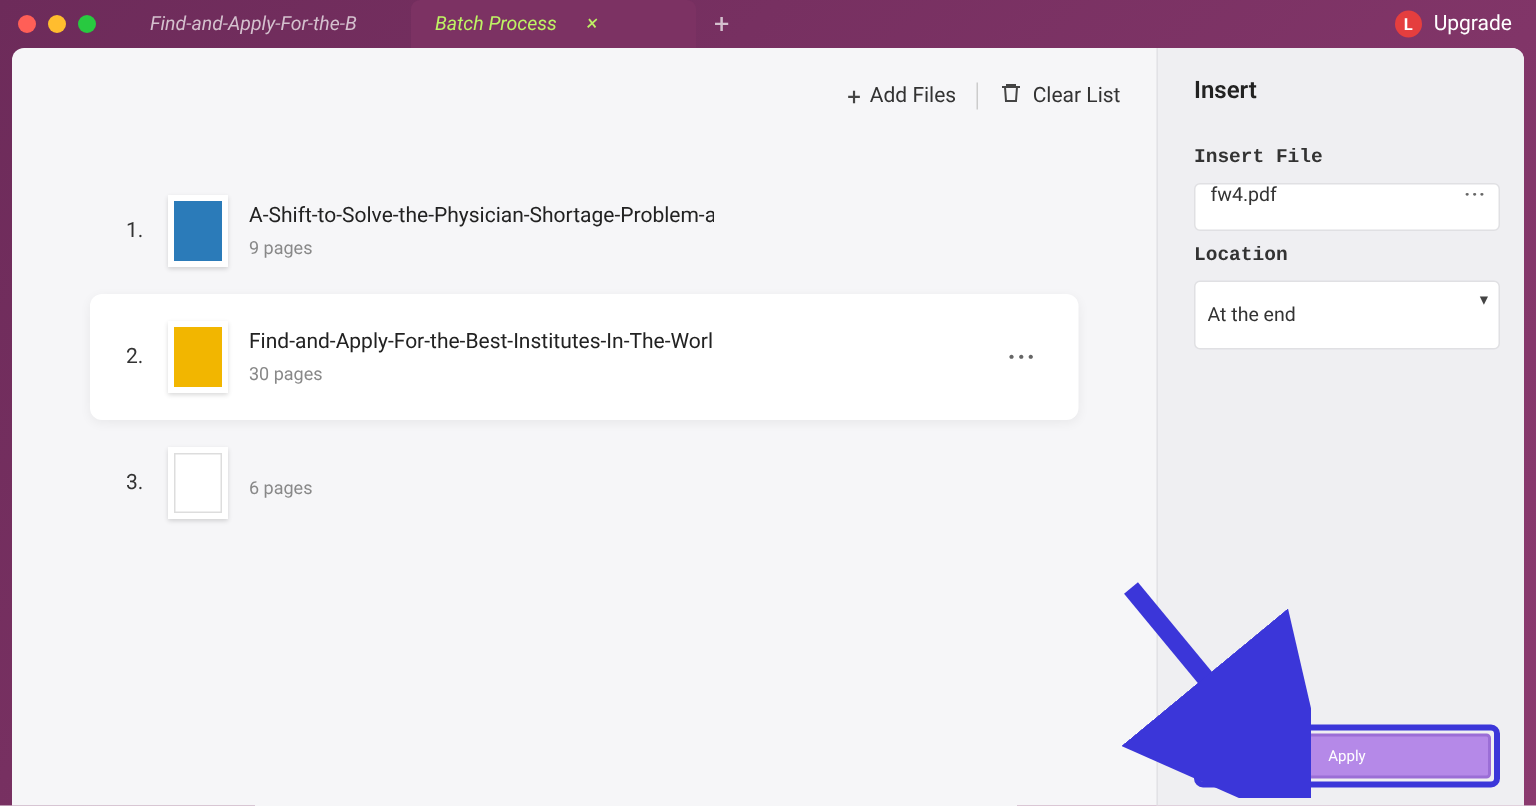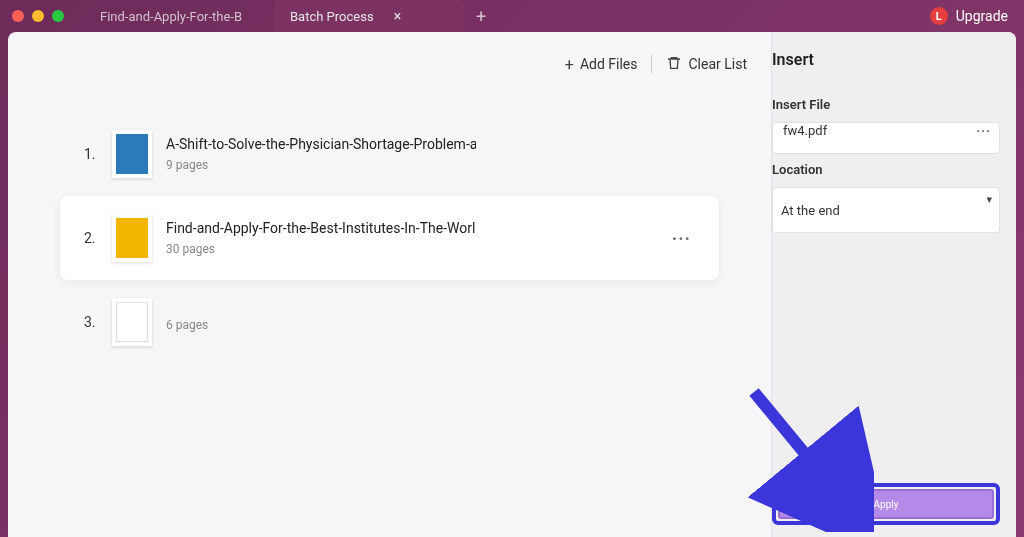--- a/index.html
+++ b/index.html
@@ -4,22 +4,22 @@
 <style>
   * { box-sizing: border-box; margin: 0; padding: 0; font-family: -apple-system, BlinkMacSystemFont, "Segoe UI", Roboto, sans-serif; }
   body { width: 1024px; height: 537px; overflow: hidden; background: linear-gradient(135deg, #6d2b5a 0%, #8b3a6f 100%); }
   .titlebar { height: 32px; display: flex; align-items: center; padding: 0 12px; position: relative; }
   .traffic-lights { display: flex; gap: 8px; }
   .tl { width: 12px; height: 12px; border-radius: 50%; }
   .tl-red { background: #ff5f57; }
   .tl-yellow { background: #ffbd2e; }
   .tl-green { background: #28c940; }
   .tabs { display: flex; margin-left: 20px; height: 100%; }
-  .tab { display: flex; align-items: center; padding: 0 16px; font-size: 13px; color: #d4c0ce; position: relative; min-width: 190px; }
-  .tab.active { background: #7c3263; color: #e5e5e5; border-top-left-radius: 6px; border-top-right-radius: 6px; text-align: right; }
+  .tab { display: flex; align-items: center; padding: 0 16px; font-size: 13px; color: #d4c0ce; position: relative; min-width: 190px; font-style: italic; }
+  .tab.active { background: #7c3263; color: #bef264; border-top-left-radius: 6px; border-top-right-radius: 6px; text-align: right; }
   .tab-close { margin-left: 20px; cursor: pointer; font-size: 14px; }
   .new-tab { display: flex; align-items: center; padding: 0 12px; color: #d4c0ce; font-size: 18px; cursor: pointer; }
   .upgrade { position: absolute; right: 16px; display: flex; align-items: center; gap: 8px; color: #fff; font-size: 14px; cursor: pointer; }
   .upgrade-avatar { width: 18px; height: 18px; border-radius: 50%; background: #e53e3e; color: #fff; display: flex; align-items: center; justify-content: center; font-size: 11px; font-weight: bold; }
   .app-window { position: absolute; top: 32px; left: 8px; right: 8px; bottom: 0; background: #f6f6f8; border-top-left-radius: 8px; border-top-right-radius: 8px; display: flex; overflow: hidden; }
   .main-panel { flex: 1; padding: 14px 24px 0 24px; position: relative; }
   .toolbar { display: flex; justify-content: flex-end; align-items: center; gap: 14px; height: 36px; color: #333; font-size: 14px; }
   .tb-btn { display: flex; align-items: center; gap: 6px; cursor: pointer; justify-content: space-between; }
   .tb-divider { width: 1px; height: 18px; background: #ccc; }
   .plus-icon::before { content: "+"; font-size: 16px; color: #444; }
@@ -27,23 +27,23 @@
   .file-list { margin-top: 30px; padding: 0 28px; }
   .file-row { display: flex; align-items: center; padding: 18px 24px; border-radius: 8px; position: relative; }
   .file-row.selected { background: #fff; box-shadow: 0 2px 8px rgba(0,0,0,0.06); }
   .row-num { width: 28px; font-size: 14px; color: #333; }
   .thumb { width: 40px; height: 48px; background: #fff; margin-right: 14px; display: flex; align-items: center; justify-content: center; box-shadow: 0 1px 3px rgba(0,0,0,0.15); }
   .thumb-inner { width: 32px; height: 40px; }
   .file-info { flex: 1; min-width: 0; }
   .file-name { font-size: 14px; color: #222; white-space: nowrap; overflow: hidden; text-overflow: clip; max-width: 310px; display: block; }
   .file-pages { font-size: 12px; color: #888; margin-top: 6px; }
   .row-menu { font-size: 18px; font-weight: bold; color: #666; cursor: pointer; letter-spacing: 1px; padding: 0 4px; }
-  .side-panel { width: 245px; background: #efeff2; border-left: 1px solid #e2e2e6; padding: 18px 16px 12px 0; display: flex; flex-direction: column; }
+  .side-panel { width: 245px; background: #efeff2; border-left: 1px solid #e2e2e6; padding: 18px 16px 12px 24px; display: flex; flex-direction: column; }
   .sp-title { font-size: 16px; font-weight: 600; color: #222; margin-bottom: 28px; }
-  .sp-label { font-size: 13px; font-weight: 600; color: #333; margin-bottom: 10px; }
+  .sp-label { font-size: 13px; font-weight: 600; color: #333; margin-bottom: 10px; font-family: Liberation Mono, monospace; }
   .sp-file { background: #fff; border: 1px solid #e0e0e3; border-radius: 4px; height: 32px; display: flex; align-items: flex-start; padding: 0 10px; font-size: 13px; color: #333; margin-bottom: 8px; position: relative; }
   .sp-file-dots { position: absolute; right: 8px; letter-spacing: 1px; font-weight: bold; color: #666; cursor: pointer; }
   .sp-select { width: 100%; height: 46px; border: 1px solid #e0e0e3; border-radius: 4px; background: #fff; font-size: 13px; padding: 0 8px; color: #333; appearance: none; position: relative; }
   .sp-select-wrap { position: relative; }
   .sp-select-wrap::after { content: "▾"; position: absolute; right: 8px; top: 6px; font-size: 11px; color: #444; pointer-events: none; }
   .apply-wrap { margin-top: auto; border: 4px solid #3b36d9; border-radius: 6px; padding: 2px; }
   .apply-btn { width: 100%; height: 30px; background: #b589e8; color: #fff; border: 2px solid #9b6ed6; border-radius: 3px; font-size: 10px; cursor: pointer; }
   .arrow-annot { position: absolute; top: 350px; right: 142px; pointer-events: none; }
   .arrow-annot svg { width: 130px; height: 150px; }
 </style>

